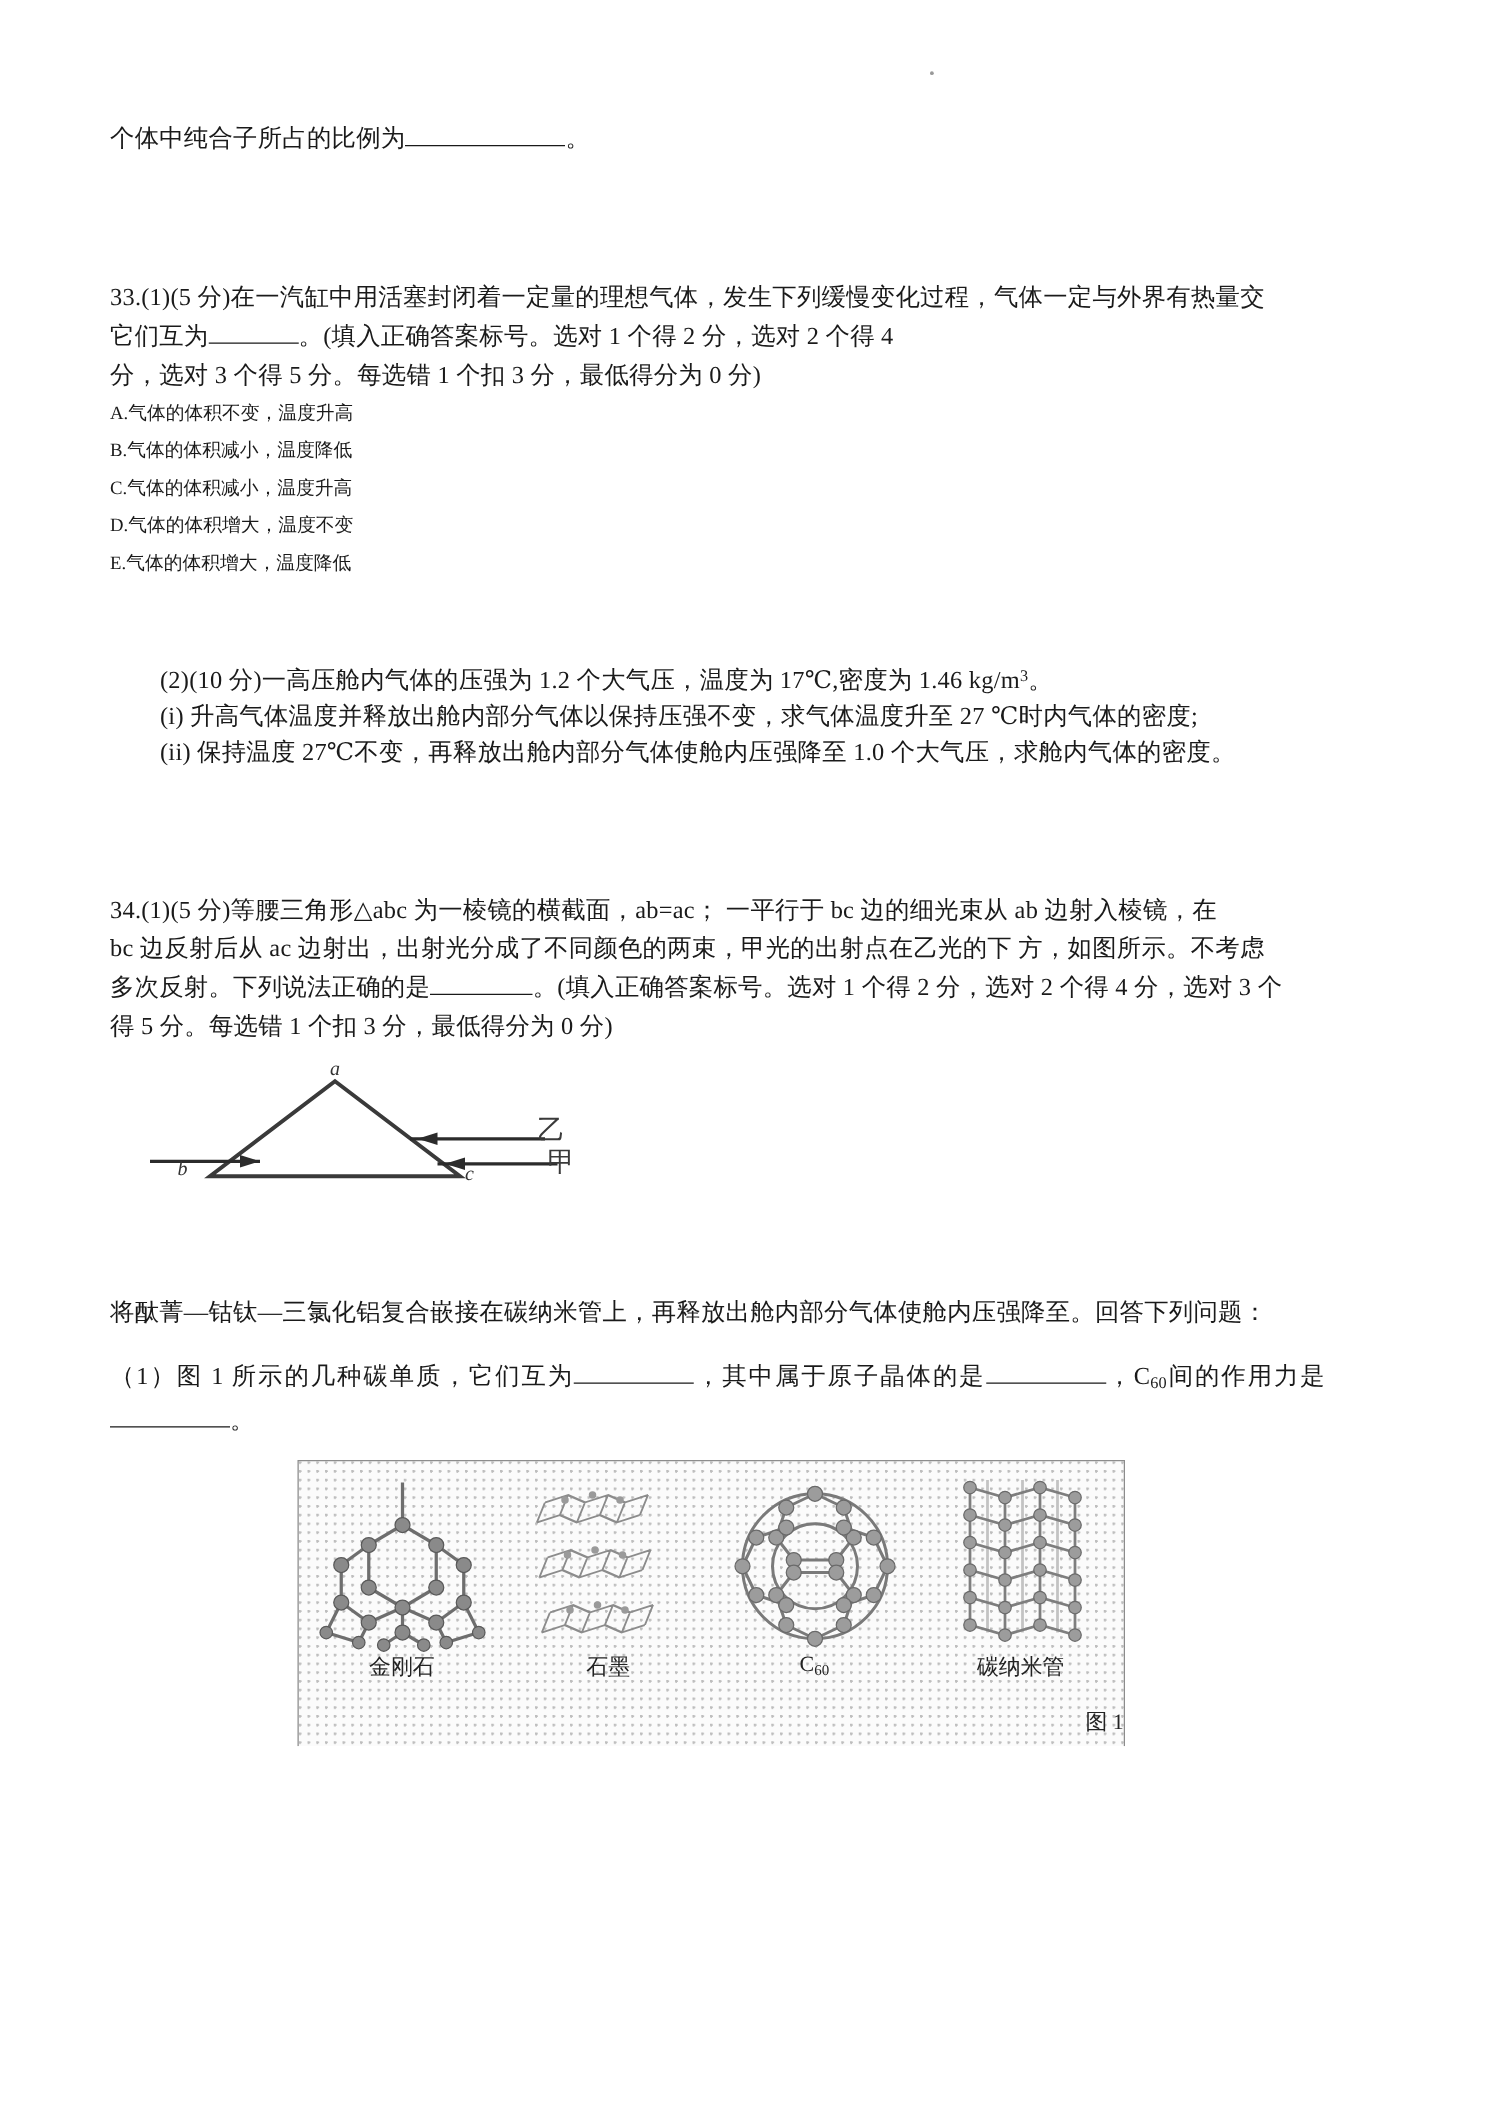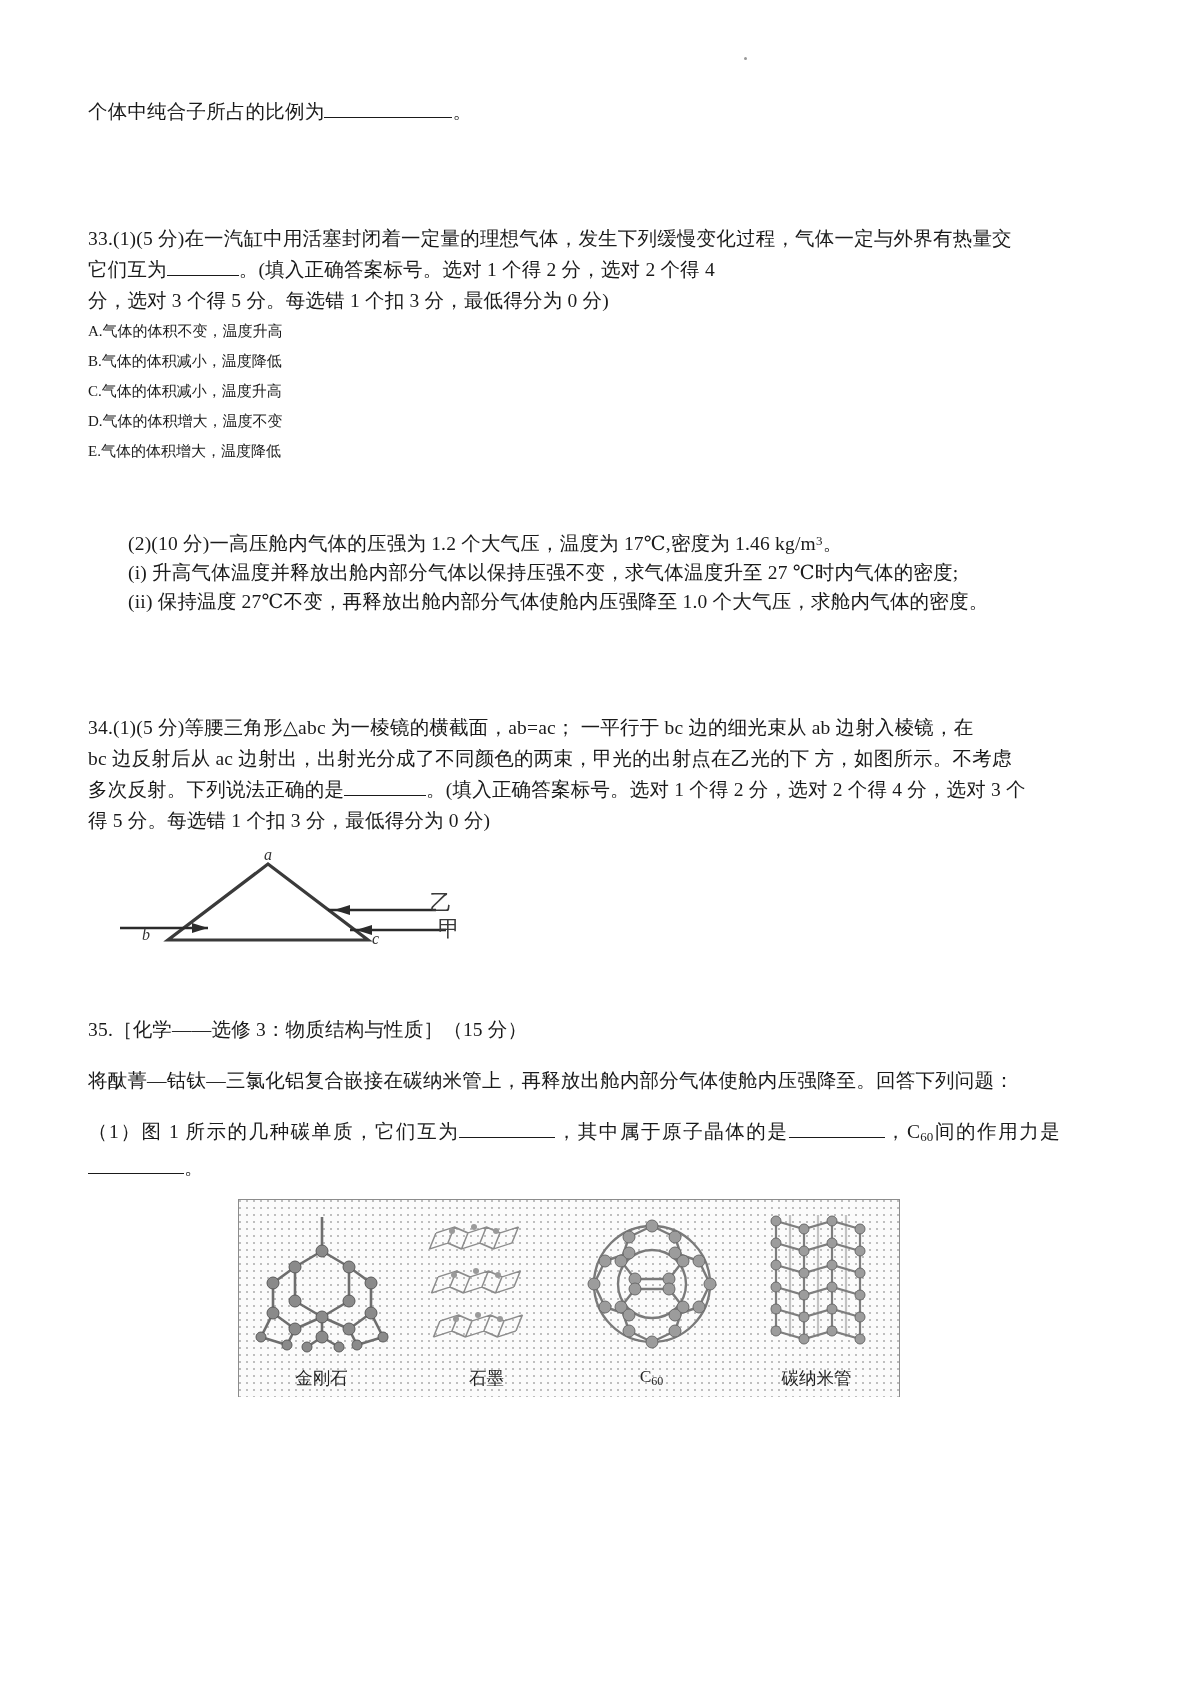--- a/index.html
+++ b/index.html
@@ -89,36 +89,36 @@
   }
   .carbon-cell{
     flex:1;
     position:relative;
     display:flex;
     align-items:center;
     justify-content:center;
   }
   .carbon-caps{
     position:absolute;
-    left:0;top:166px;
+    left:0;top:152px;
     width:660px;
     display:flex;
   }
   .carbon-caps > div{
     flex:1;
     text-align:center;
     font-size:17.5px;
     color:#222;
   }
   .fig-label{
     position:absolute;
     left:0;
     top:196px;
     width:660px;
-    text-align:left;
+    text-align:right;
     font-size:17.5px;
     color:#222;
   }
   .sub-small{font-size:12px;vertical-align:-3px;}
 </style>
 </head>
 <body>
 
 <div class="page">
 
@@ -186,21 +186,20 @@
         <span style="position:absolute;left:26px;top:76px;font-size:16px;font-style:italic;color:#333;">b</span>
         <span style="position:absolute;left:256px;top:80px;font-size:16px;font-style:italic;color:#333;">c</span>
         <span style="position:absolute;left:314px;top:38px;font-size:22px;color:#3a3a3a;">乙</span>
         <span style="position:absolute;left:322px;top:64px;font-size:22px;color:#3a3a3a;">甲</span>
       </div>
     </div>
 
     <div class="spacer-d"></div>
 
     <div>
-      <p class="para">35.［化学——选修 3：物质结构与性质］（15 分）</p>
       <div class="spacer-e"></div>
       <p class="para">将酞菁—钴钛—三氯化铝复合嵌接在碳纳米管上，再释放出舱内部分气体使舱内压强降至。回答下列问题：</p>
       <div class="spacer-e"></div>
       <p class="para">
         <span>（1）图 1 所示的几种碳单质，它们互为</span><span class="blank-line bl-lg"></span><span>，其中属于原子晶体的是</span><span class="blank-line bl-lg"></span><span>，C</span><span class="sup-sub">60</span><span>间的作用力是</span><span class="blank-line bl-lg"></span><span>。</span>
       </p>
 
       <div class="carbon-fig">
         <div class="carbon-row">
 

